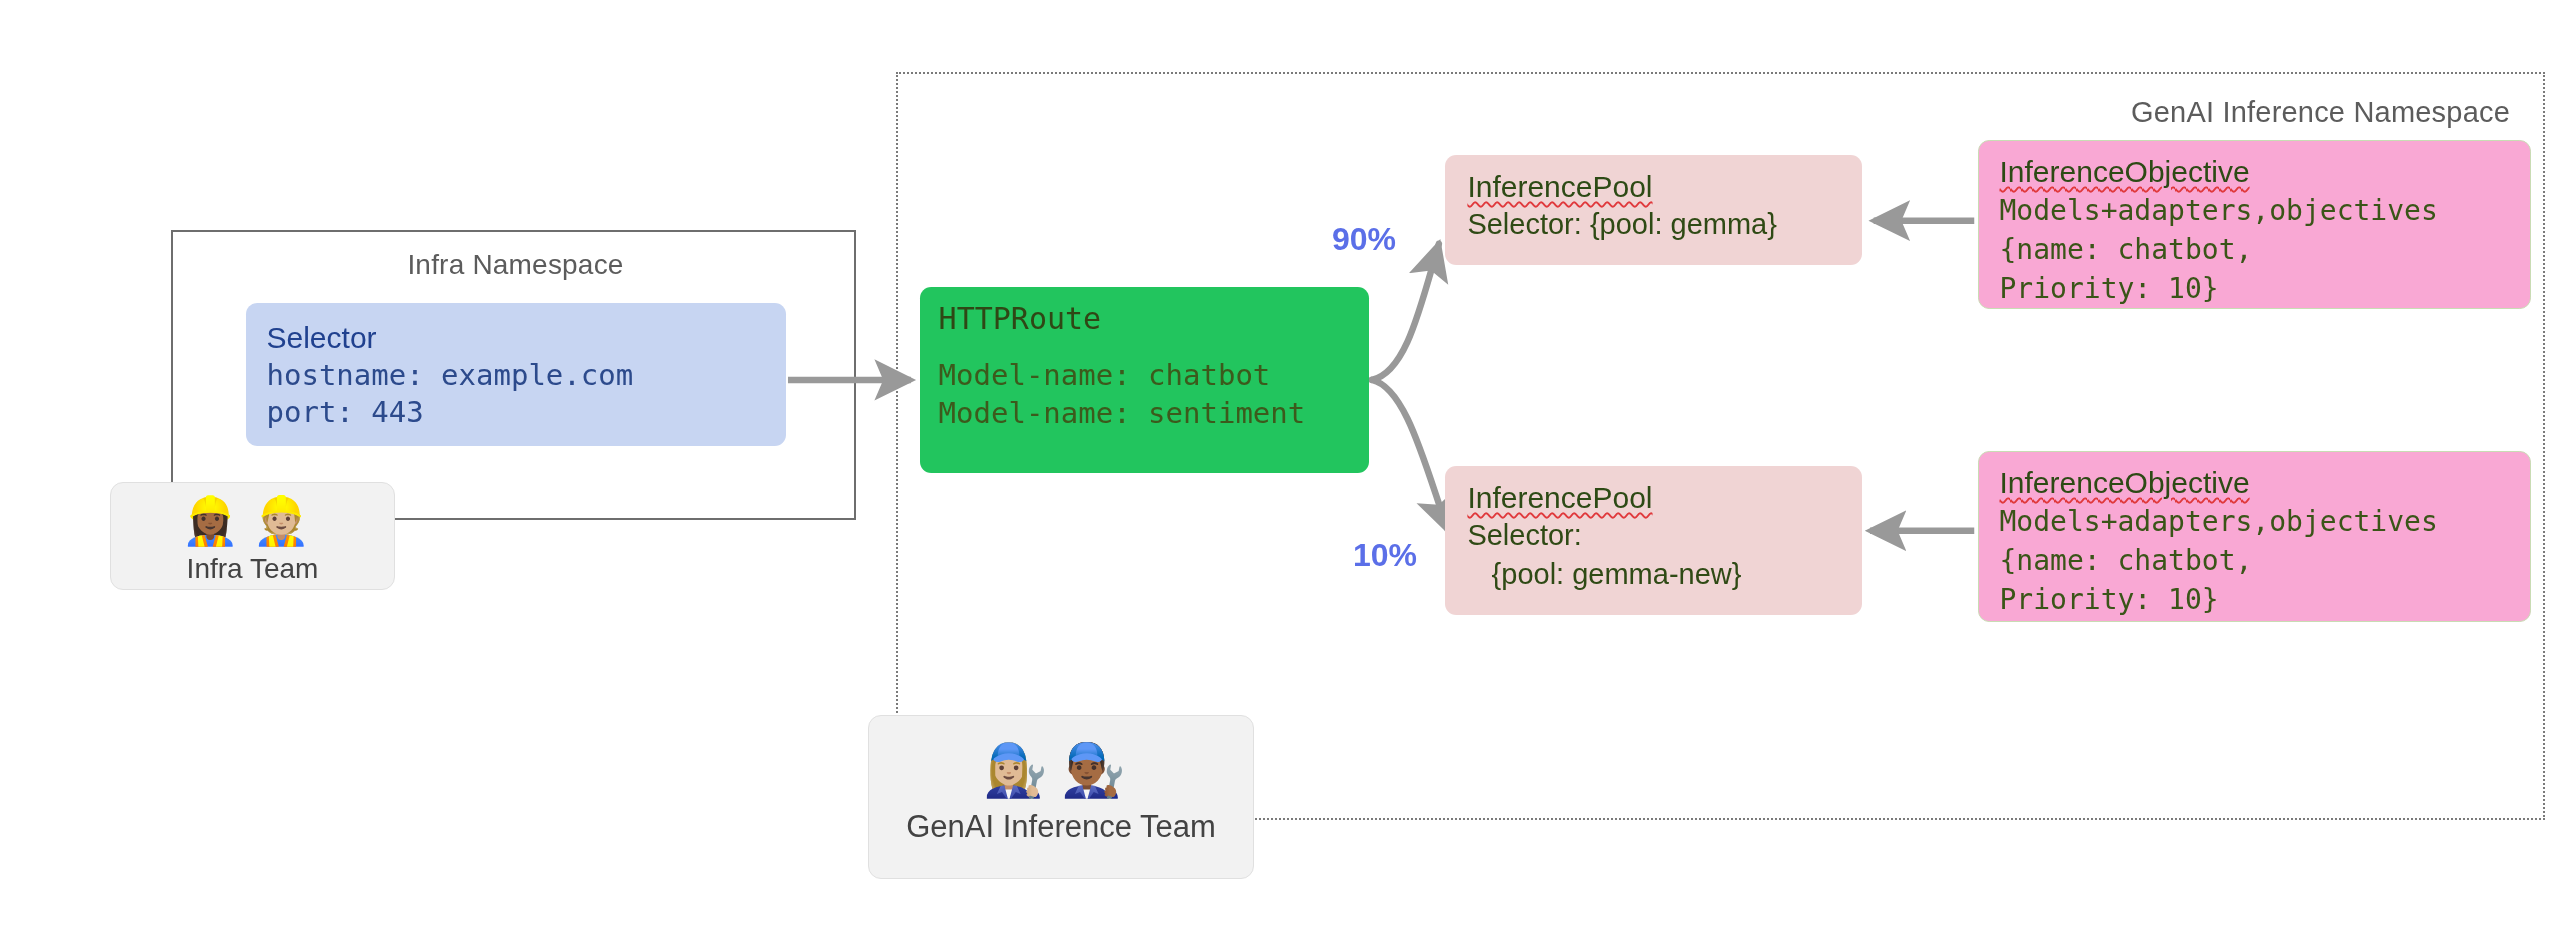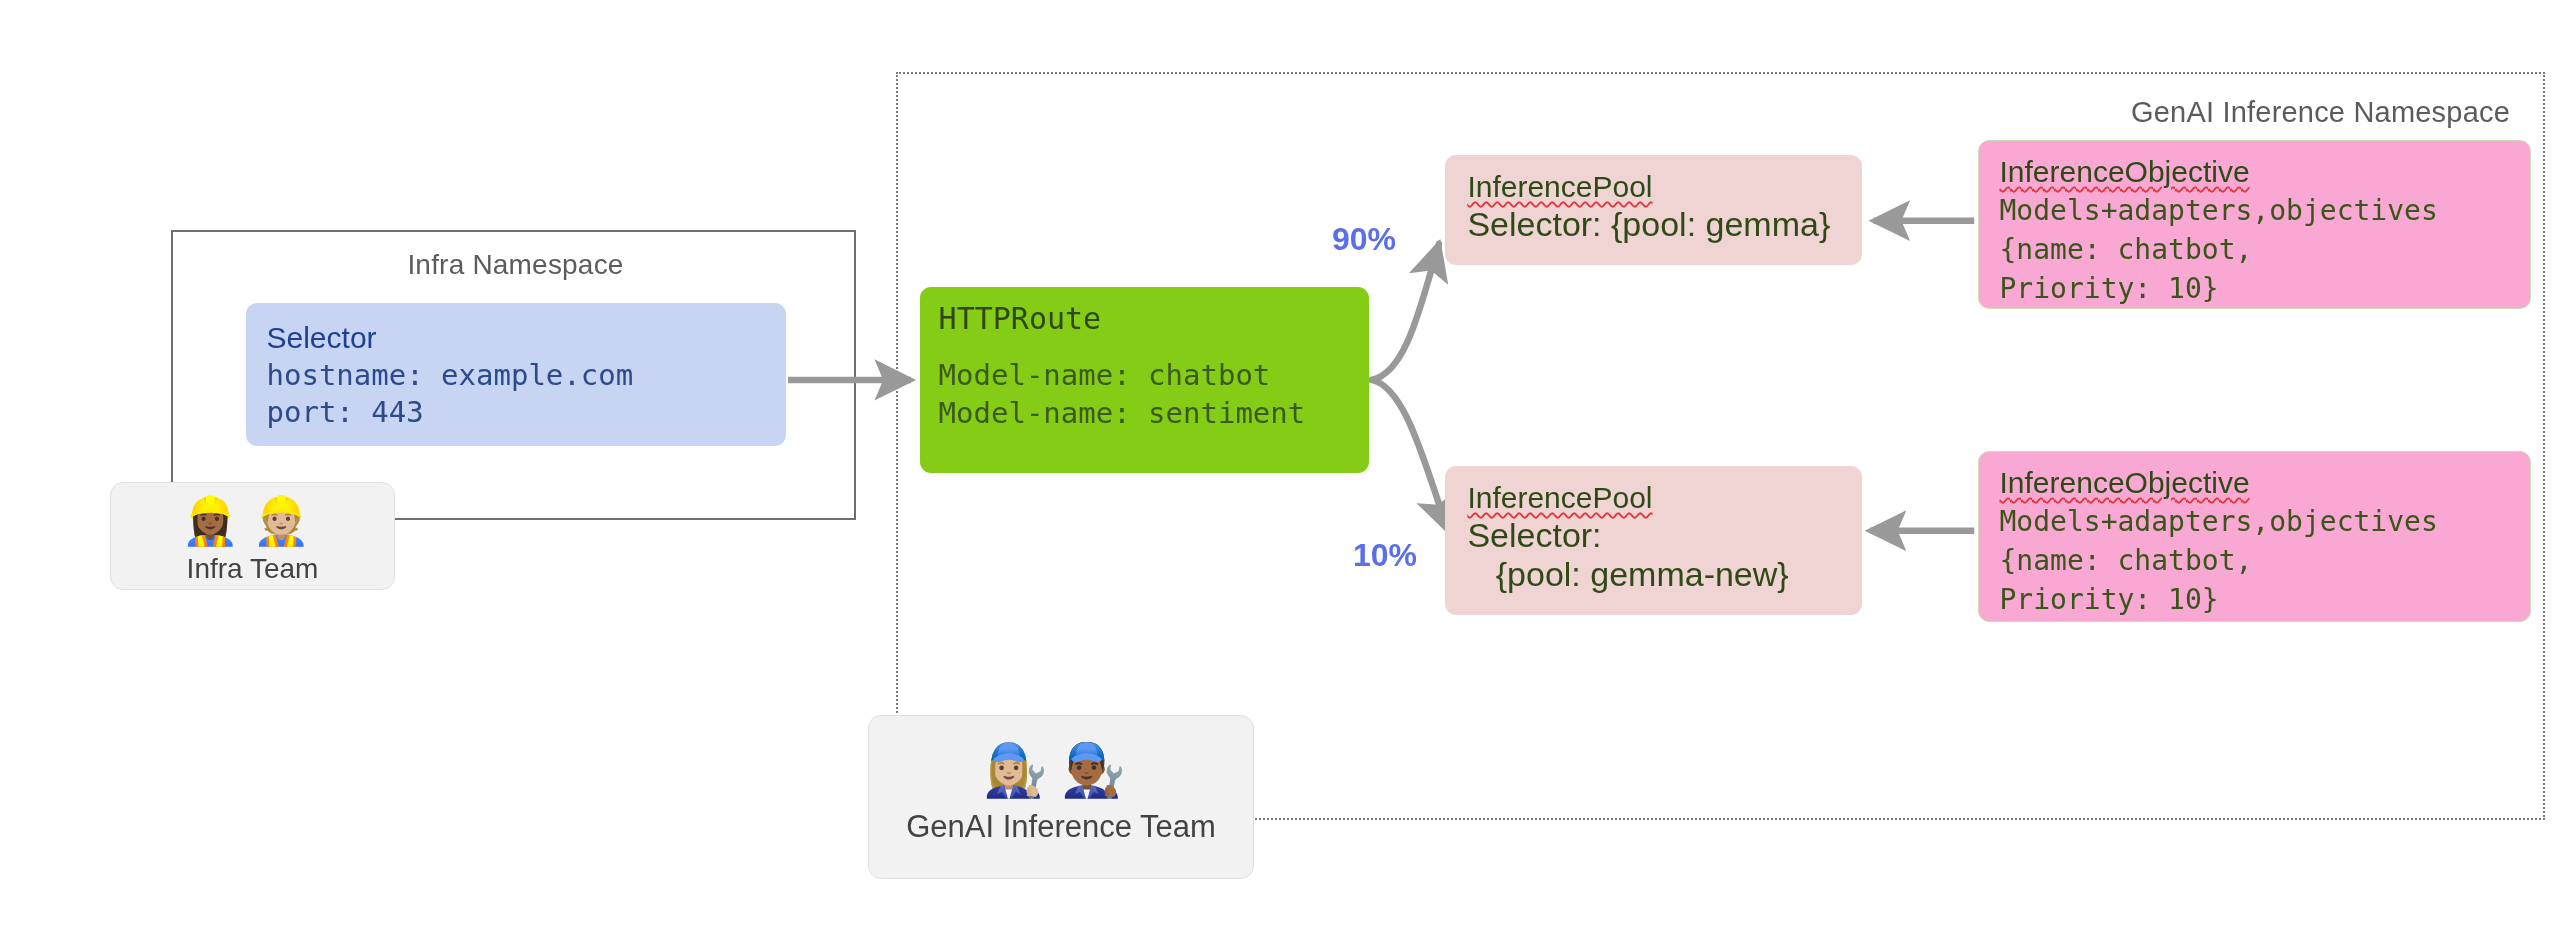--- a/index.html
+++ b/index.html
@@ -36,33 +36,33 @@
   #gateway-card{
     left:246px;top:303px;width:540px;height:143px;
     background:#c7d5f2;padding:15px 0 0 20.5px;
   }
   #gateway-card .title{font-size:30px;color:#20418f;
     font-family:"Liberation Sans", sans-serif;line-height:39px;}
   #gateway-card .line{font-size:29px;color:#2c4a8c;line-height:37px;white-space:pre;}
 
   #httproute-card{
     left:920px;top:287px;width:449px;height:186px;
-    background:#84cc16;padding:11.2px 0 0 18.6px;
+    background:#22c55e;padding:11.2px 0 0 18.6px;
   }
   #httproute-card .title{font-size:30px;color:#2f4715;line-height:41px;}
   #httproute-card .line{font-size:29px;color:#3c5a1c;line-height:38px;white-space:pre;}
 
   .pool-card{
     width:417px;background:#f0d4d4;padding:13px 0 0 22.4px;
   }
   .pool-card .title{font-size:30px;color:#2d4a15;line-height:37px;
     text-decoration-line:underline;text-decoration-style:wavy;
     text-decoration-color:#e0393c;text-decoration-thickness:1.9px;
     text-underline-offset:3.7px;width:max-content;}
-  .pool-card .line{font-size:34px;color:#2f4a15;line-height:39px;white-space:pre;text-align:right;}
+  .pool-card .line{font-size:29px;color:#2f4a15;line-height:39px;white-space:pre;text-align:right;}
   #inferencepool-gemma{left:1445px;top:155px;height:110px;}
   #inferencepool-gemma-new{left:1445px;top:466px;height:149px;}
 
   .objective-card{
     width:553px;background:#f9a8d4;border:1.9px solid #c9dcb4;
     padding:11.2px 0 0 20.5px;
   }
   .objective-card .title{font-size:30px;color:#2d4a15;line-height:39px;
     text-decoration-line:underline;text-decoration-style:wavy;
     text-decoration-color:#e0393c;text-decoration-thickness:1.9px;

